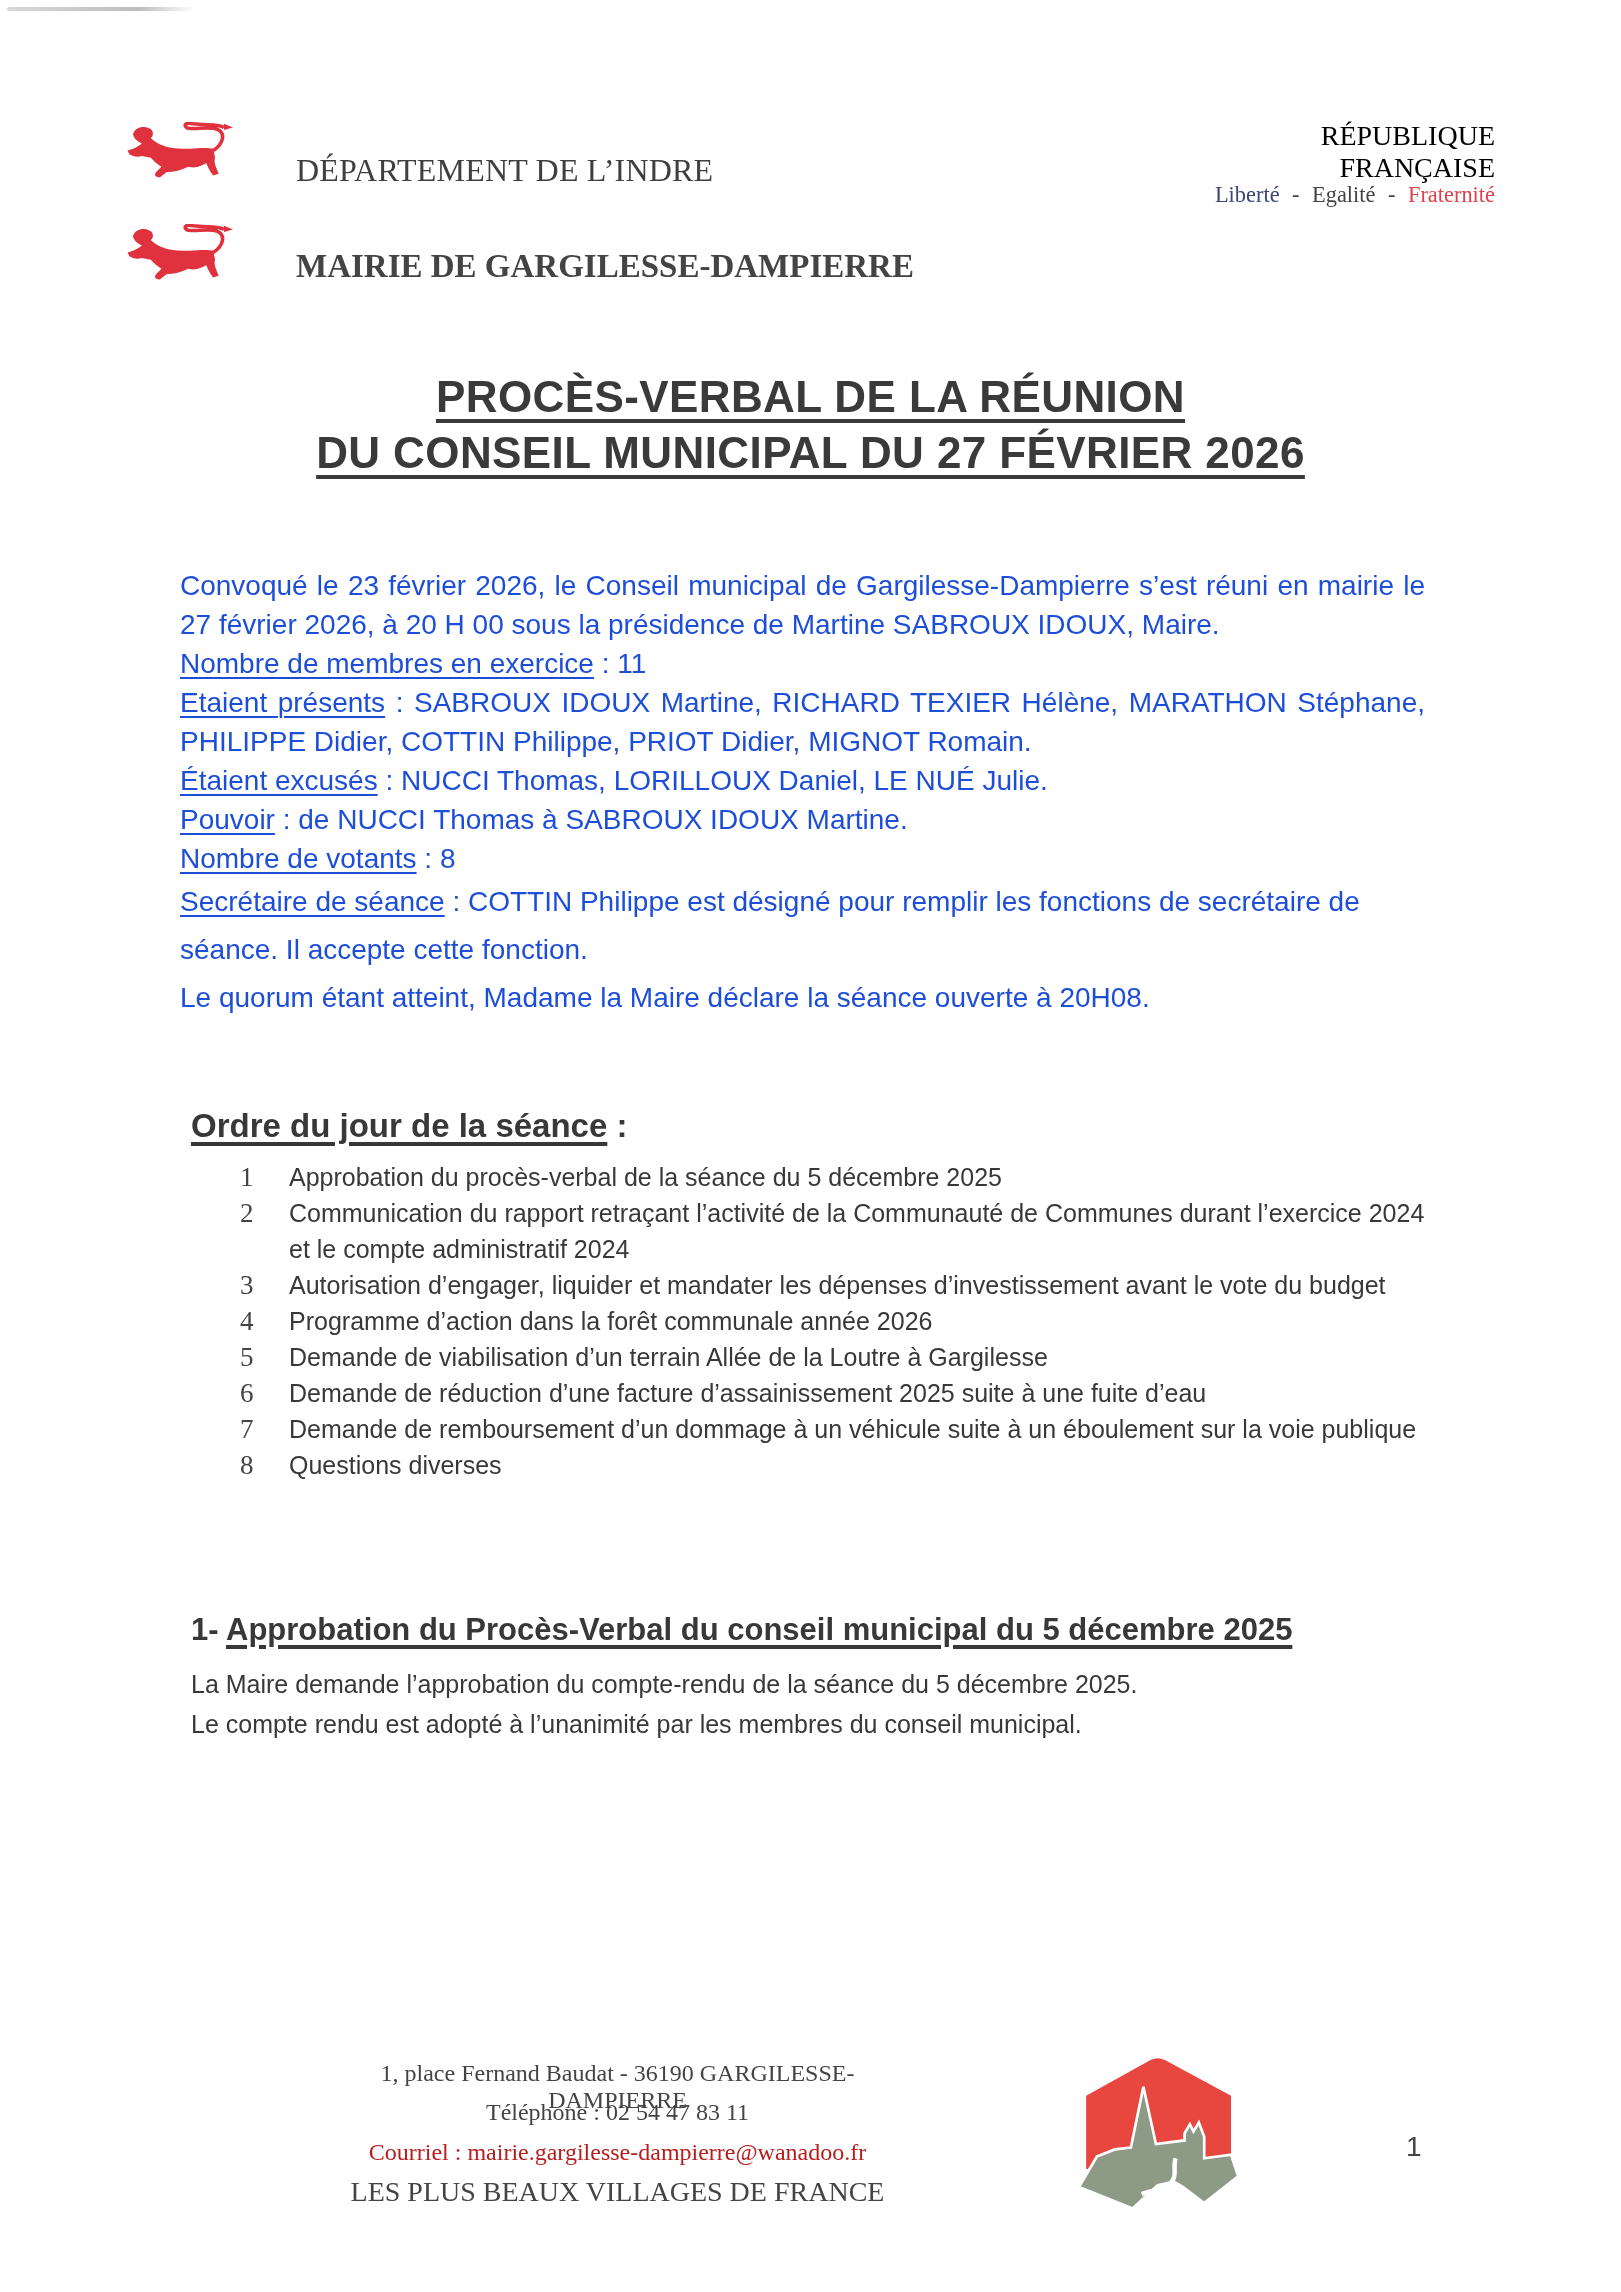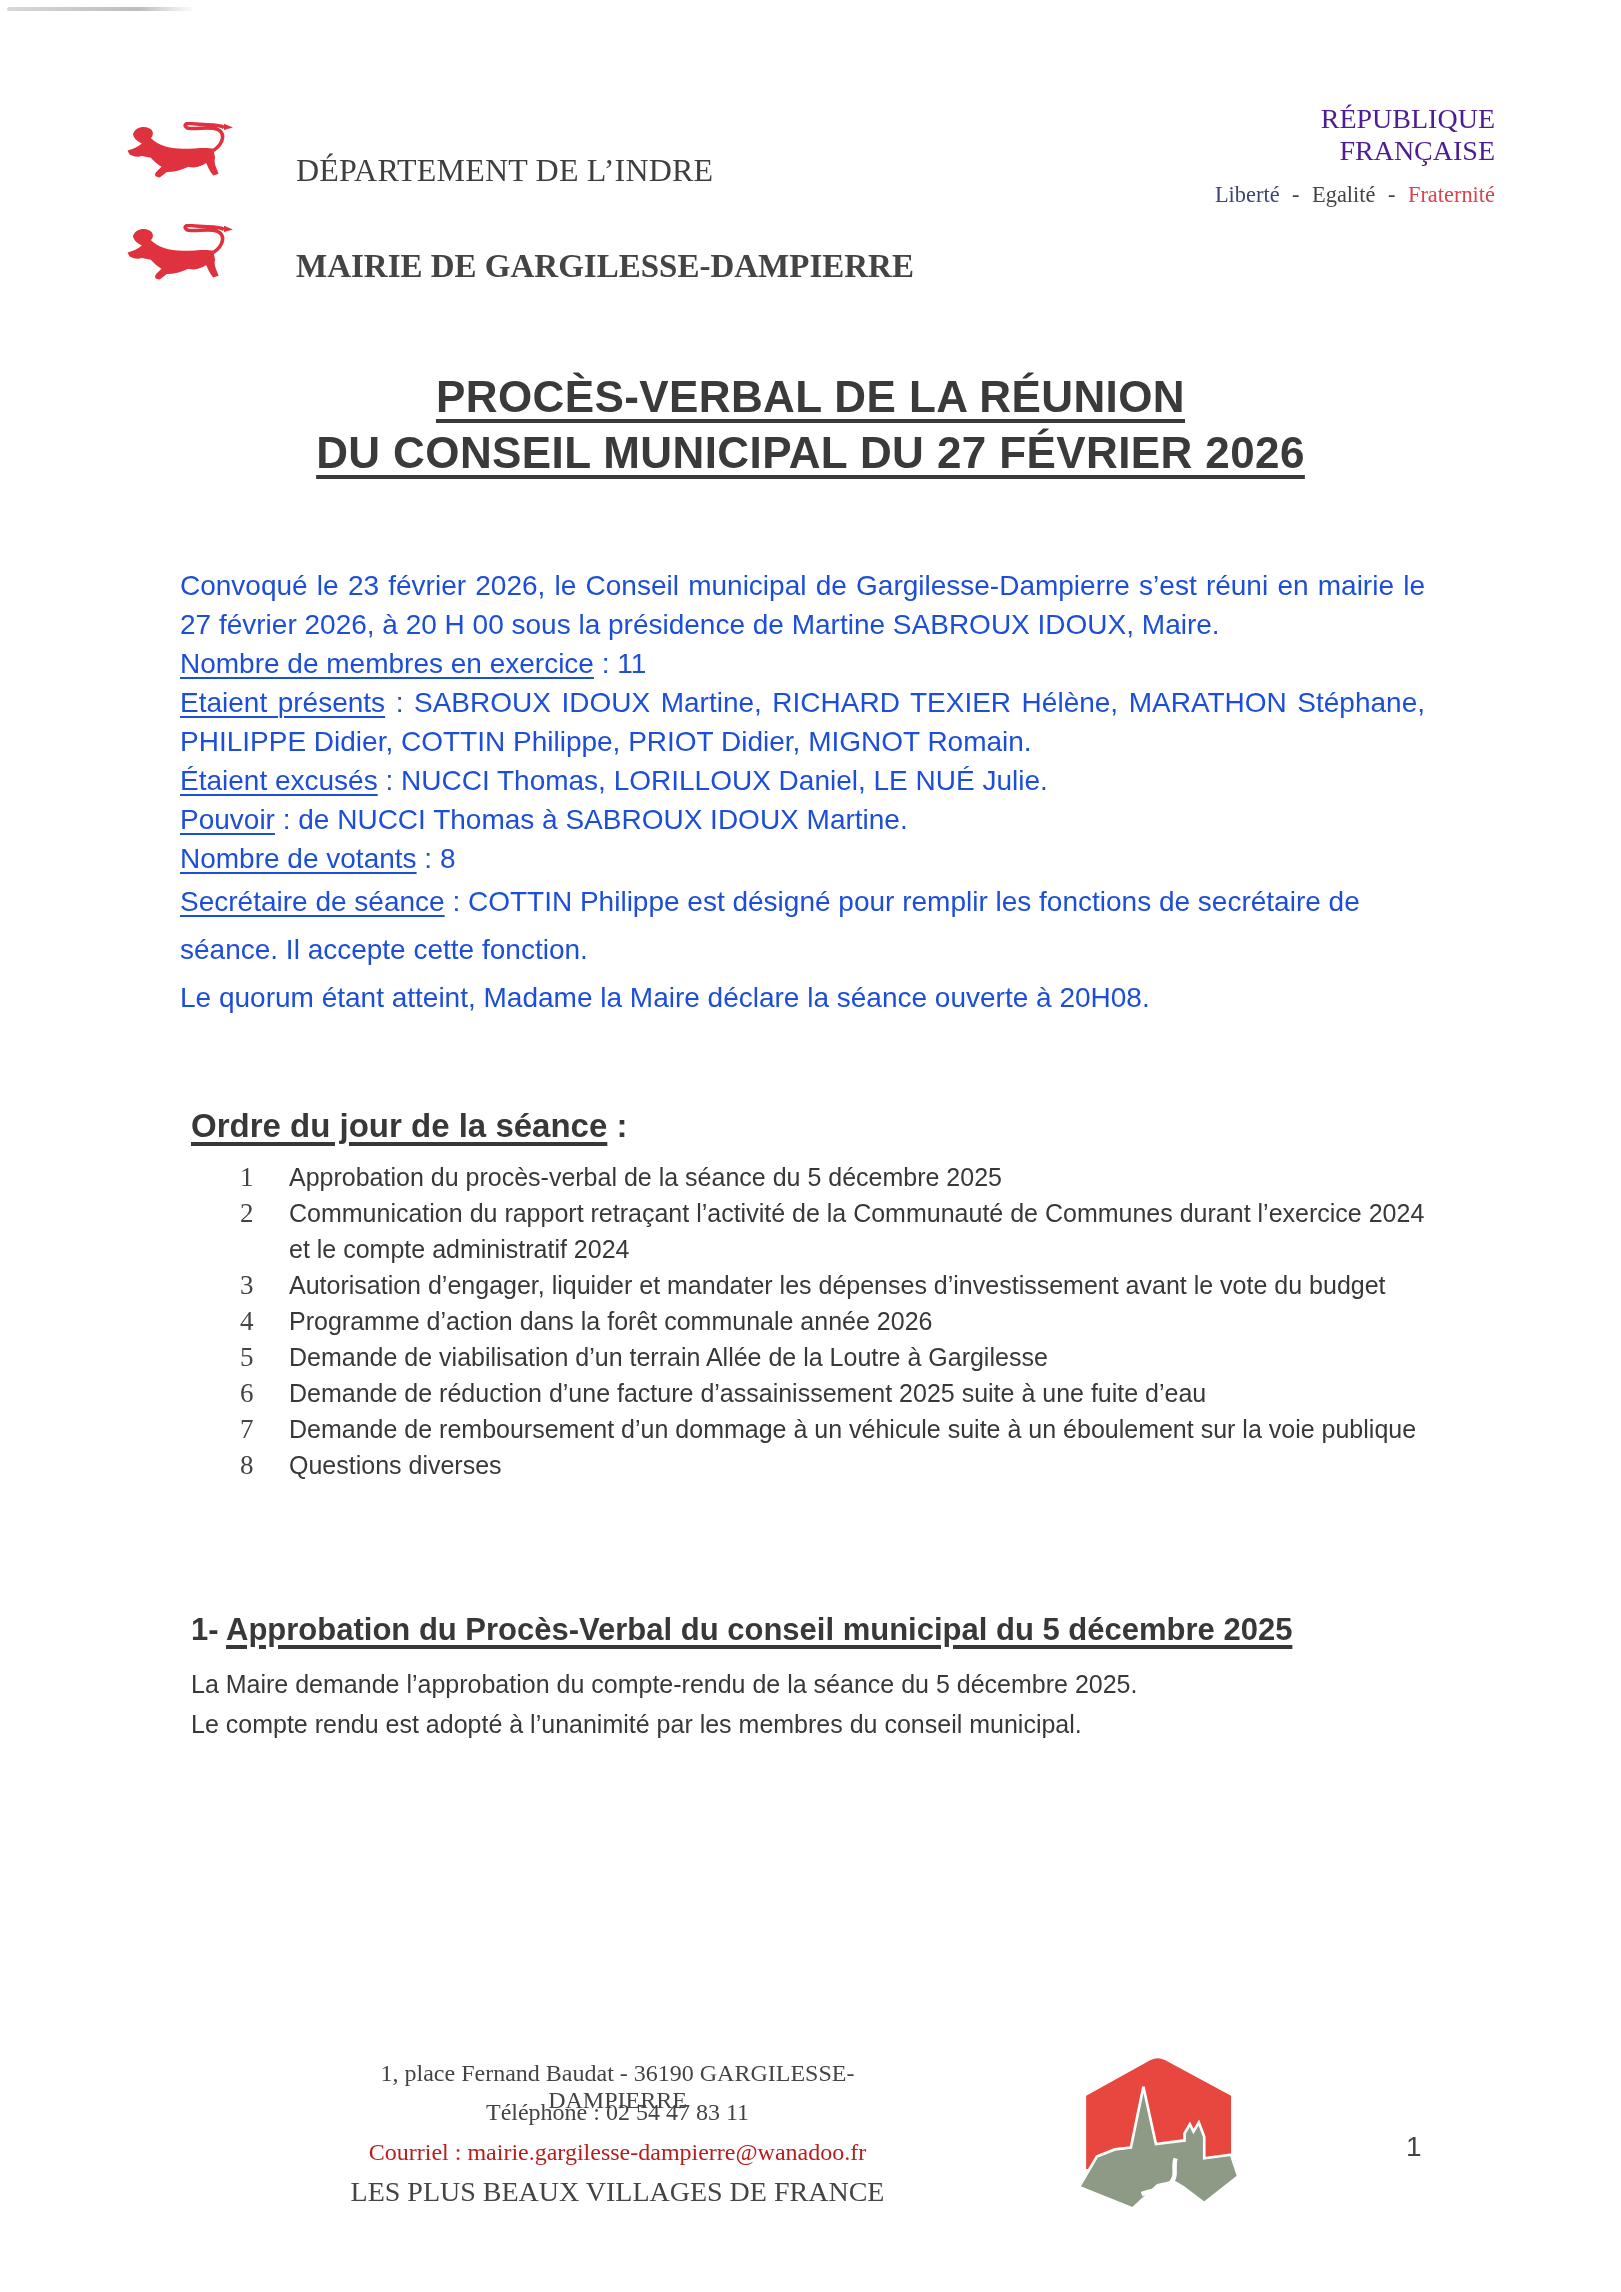--- a/index.html
+++ b/index.html
@@ -4,21 +4,21 @@
 <style>
   html, body { margin:0; padding:0; background:#ffffff; }
   body { width:1621px; height:2293px; position:relative; overflow:hidden; color:#3a3a3a; }
   .abs { position:absolute; }
   .scan-mark { left:7.2px; top:7.2px; width:188px; height:3.6px; background:linear-gradient(to right, #d8d8d8, #bdbdbd 70%, rgba(255,255,255,0)); border-radius:1.8px; }
   .serif { font-family:"Liberation Serif", "DejaVu Serif", serif; }
   .sans { font-family:"Liberation Sans", "DejaVu Sans", sans-serif; }
   .leopard { width:125px; height:59px; }
   .dept { left:296px; top:152px; font-size:32px; color:#3f3f3f; letter-spacing:0.2px; }
   .mairie { left:296px; top:248px; font-size:33px; font-weight:bold; color:#444; }
-  .rf { left:1164px; top:103px; width:331px; text-align:right; font-size:28px; color:#4c1d95; }
+  .rf { left:1164px; top:120px; width:331px; text-align:right; font-size:28px; color:#000000; }
   .motto { left:1164px; top:150px; width:331px; text-align:right; font-size:22.4px;margin-top:32px; }
   .motto .lib { color:#3b4576; }
   .motto .ega { color:#444; }
   .motto .fra { color:#d9434f; }
   .motto .sep { color:#444; padding:0 12.5px; }
   .title { left:0; width:1621px; text-align:center; font-weight:bold; color:#3a3a3a; }
   .title span { text-decoration:underline; text-decoration-thickness:3.6px; text-underline-offset:7.2px; }
   .t1 { top:372px; font-size:44px; letter-spacing:0.4px; }
   .t2 { top:428px; font-size:44px; letter-spacing:0.4px; }
   .body { left:180px; width:1245px; font-size:28px; line-height:39px; color:#1d4ed8; }

